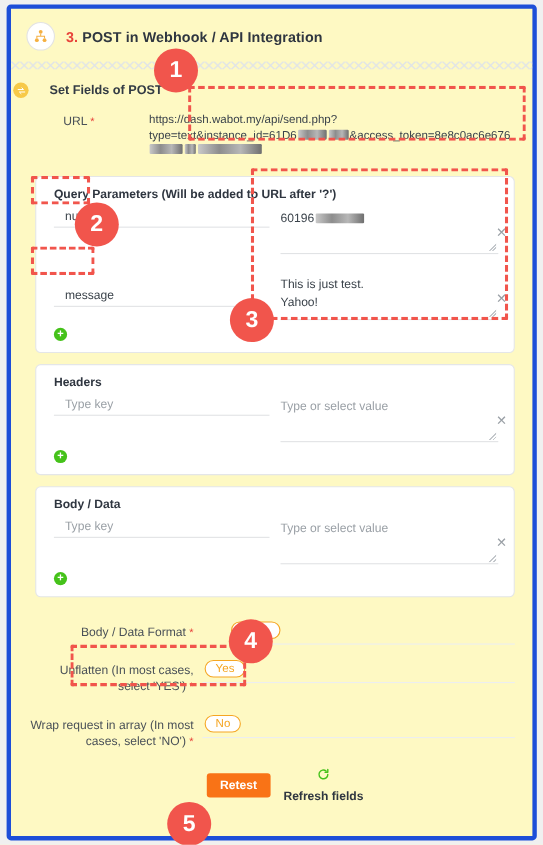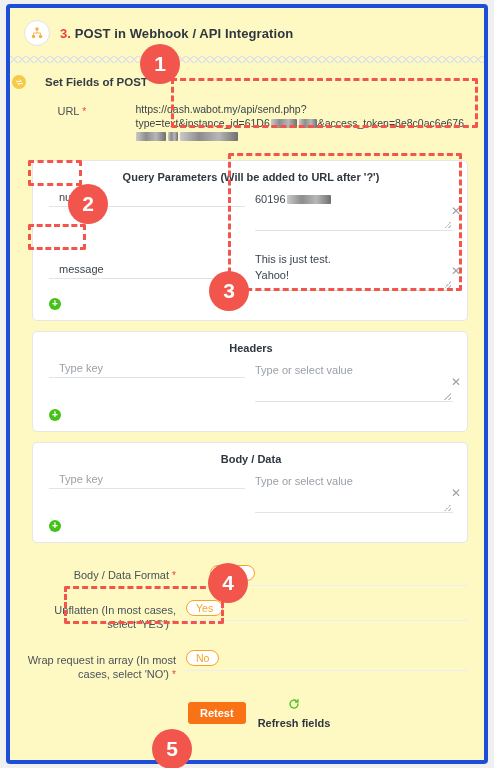--- a/index.html
+++ b/index.html
@@ -88,21 +88,21 @@
 
   
   .card {
     margin: 6px 16px 0 22px;
     border: 1px solid #e4e6e8;
     border-radius: 5px;
     background: #fff;
     padding: 10px 14px 10px 16px;
     position: relative;
   }
-  .card-title { font-size: 11px; font-weight: bold; color:#2f3640; margin-bottom: 4px; text-align: center; }
+  .card-title { font-size: 11px; font-weight: bold; color:#2f3640; margin-bottom: 4px; }
 
   .kv-row { display:flex; align-items:flex-start; margin-top: 2px; position:relative; }
   .kv-key {
     width: 196px; min-width:196px;
     border-bottom: 1px solid #e1e3e5;
     padding: 4px 2px 3px 10px;
     font-size: 11px; color:#3b434b;
   }
   .kv-key.ph { color:#9aa0a6; }
   .kv-val {

